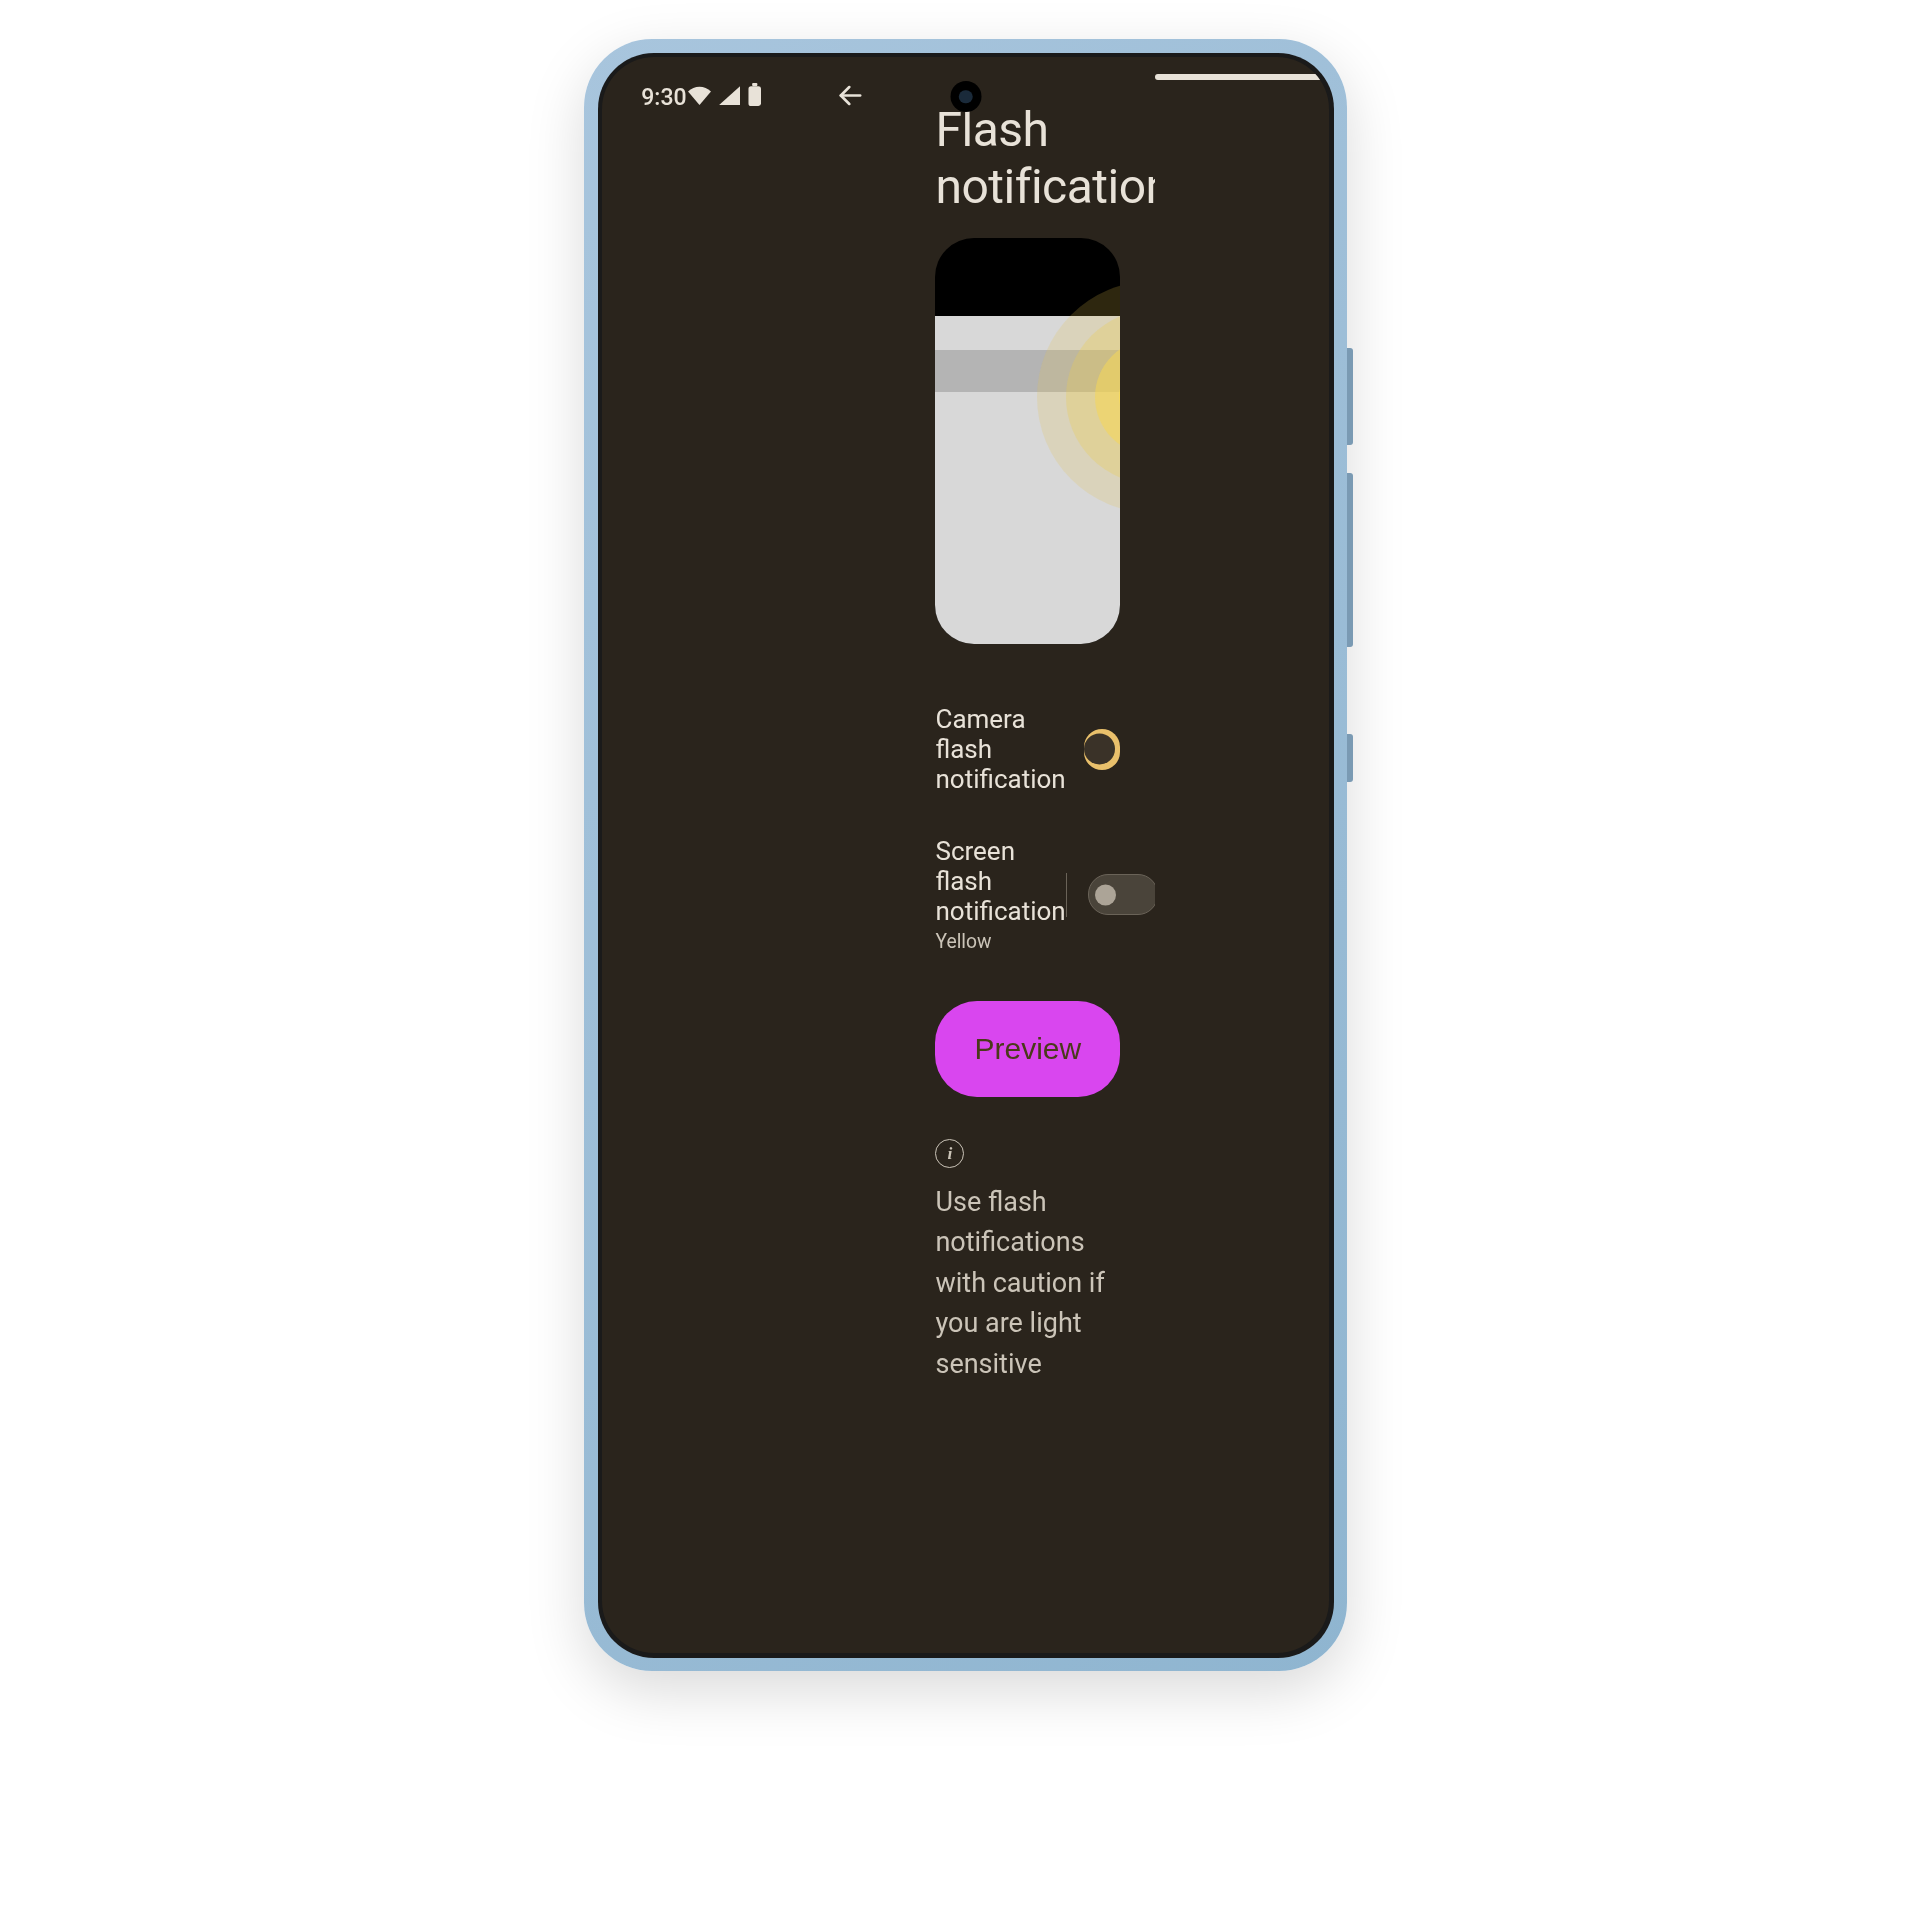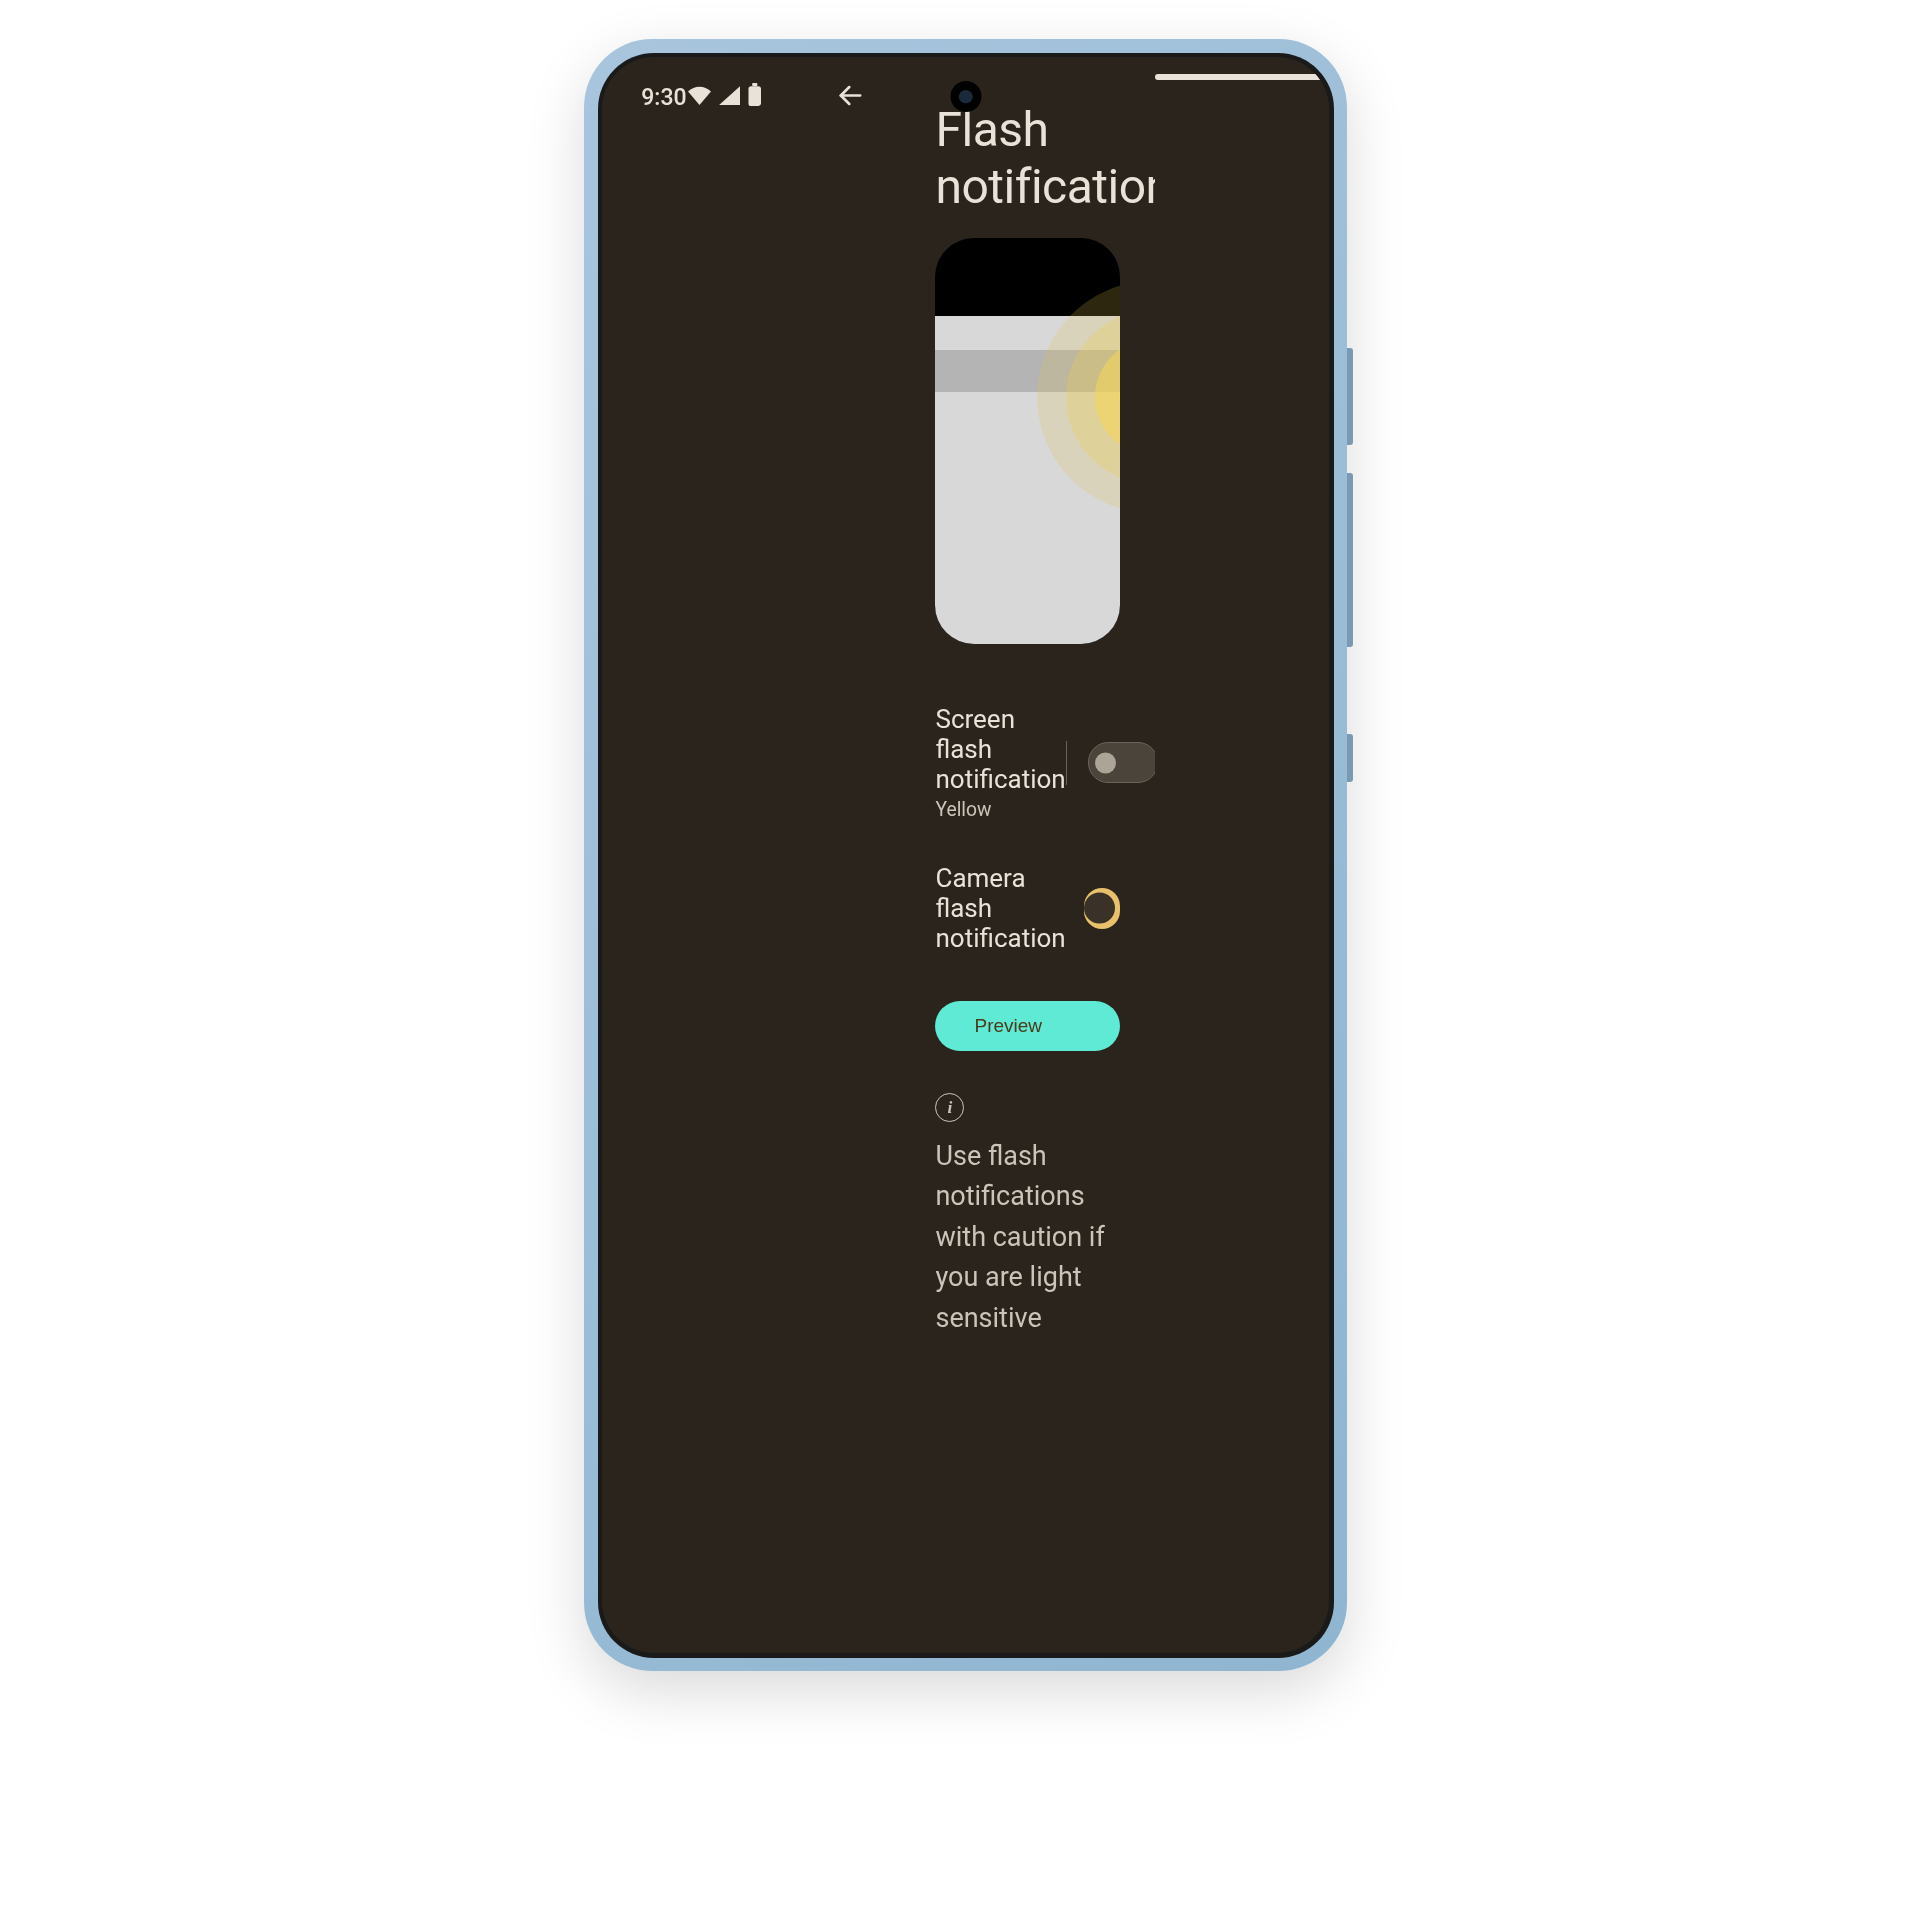--- a/index.html
+++ b/index.html
@@ -275,27 +275,27 @@
   .toggle.off .toggle-thumb {
     left: 6.8px;
     width: 21px;
     height: 21px;
     background: #aca497;
   }
 
   
   .preview-button {
     width: 100%;
-    background: #5eead4;
+    background: #d946ef;
     border: none;
     border-radius: 42px;
-    padding: 14px 39px;
+    padding: 31px 39px;
     text-align: left;
     color: #4a3a1a;
-    font-size: 19px;
+    font-size: 30px;
     font-weight: 500;
     margin-top: 27px;
     cursor: pointer;
   }
 
   
   .info-row {
     margin-top: 42px;
     display: flex;
     flex-direction: column;
@@ -389,40 +389,40 @@
             <div class="glow-ring r1"></div>
             <div class="glow-ring r2"></div>
             <div class="glow-ring r3"></div>
             <div class="glow-ring r4"></div>
             <div class="glow-dot"></div>
           </div>
         </div>
 
         <div class="setting-row">
           <div class="setting-text">
+            <span class="setting-title">Camera flash notification</span>
+          </div>
+          <div class="toggle on">
+            <div class="toggle-thumb"></div>
+          </div>
+        </div>
+
+        <div class="setting-row">
+          <div class="setting-text">
             <span class="setting-title">Screen flash notification</span>
             <span class="setting-sub">Yellow</span>
           </div>
           <div class="setting-row-right">
             <div class="row-divider"></div>
             <div class="toggle off">
               <div class="toggle-thumb"></div>
             </div>
           </div>
         </div>
 
-        <div class="setting-row">
-          <div class="setting-text">
-            <span class="setting-title">Camera flash notification</span>
-          </div>
-          <div class="toggle on">
-            <div class="toggle-thumb"></div>
-          </div>
-        </div>
-
         <button class="preview-button">Preview</button>
 
         <div class="info-row">
           <div class="info-icon">i</div>
           <div class="info-text">Use flash notifications with caution if you are light sensitive</div>
         </div>
       </div>
 
       <div class="nav-bar">
         <div class="nav-pill"></div>

